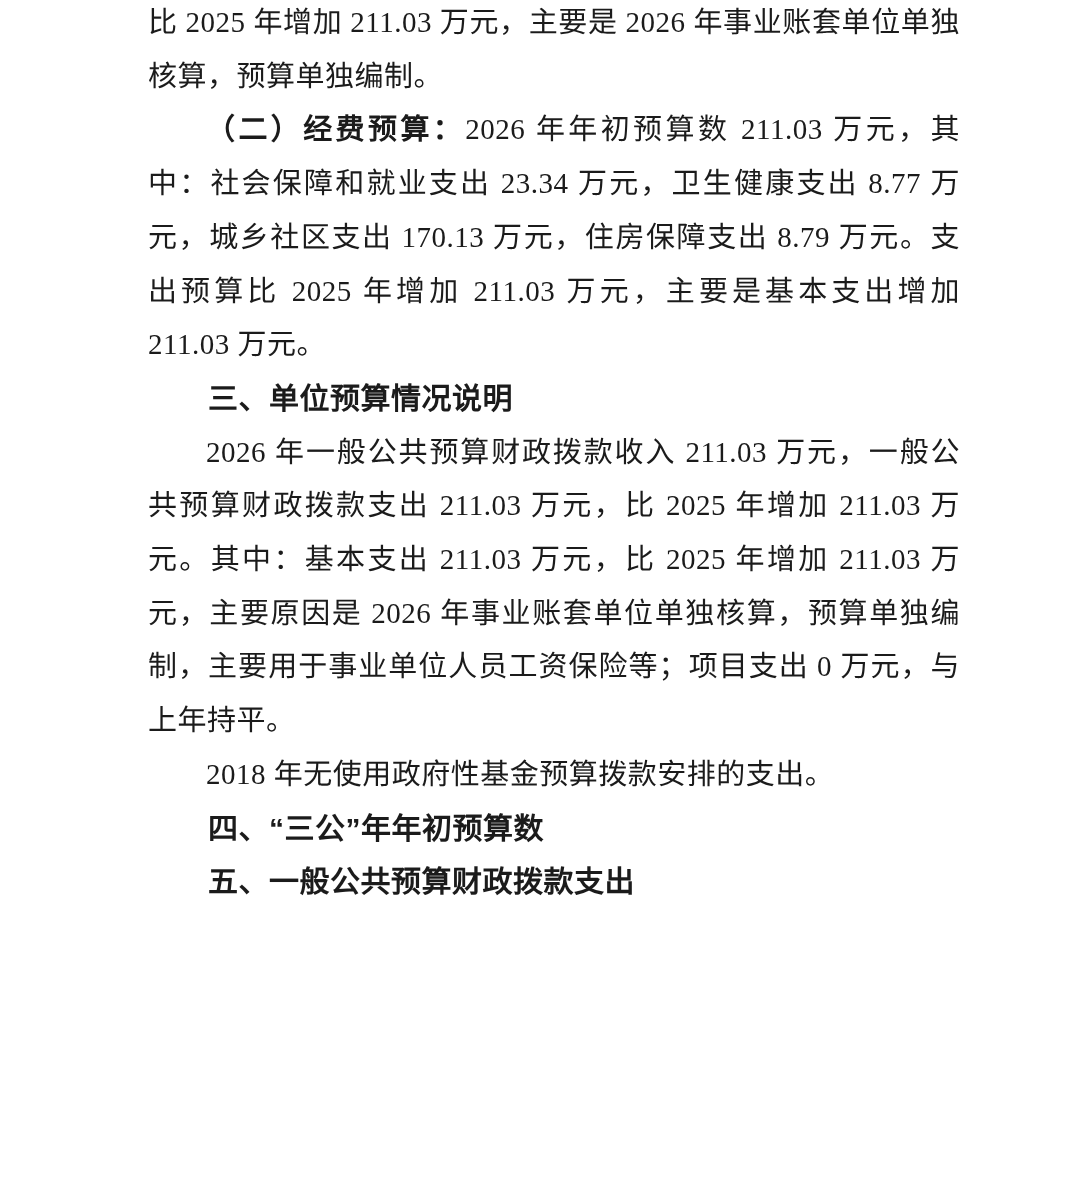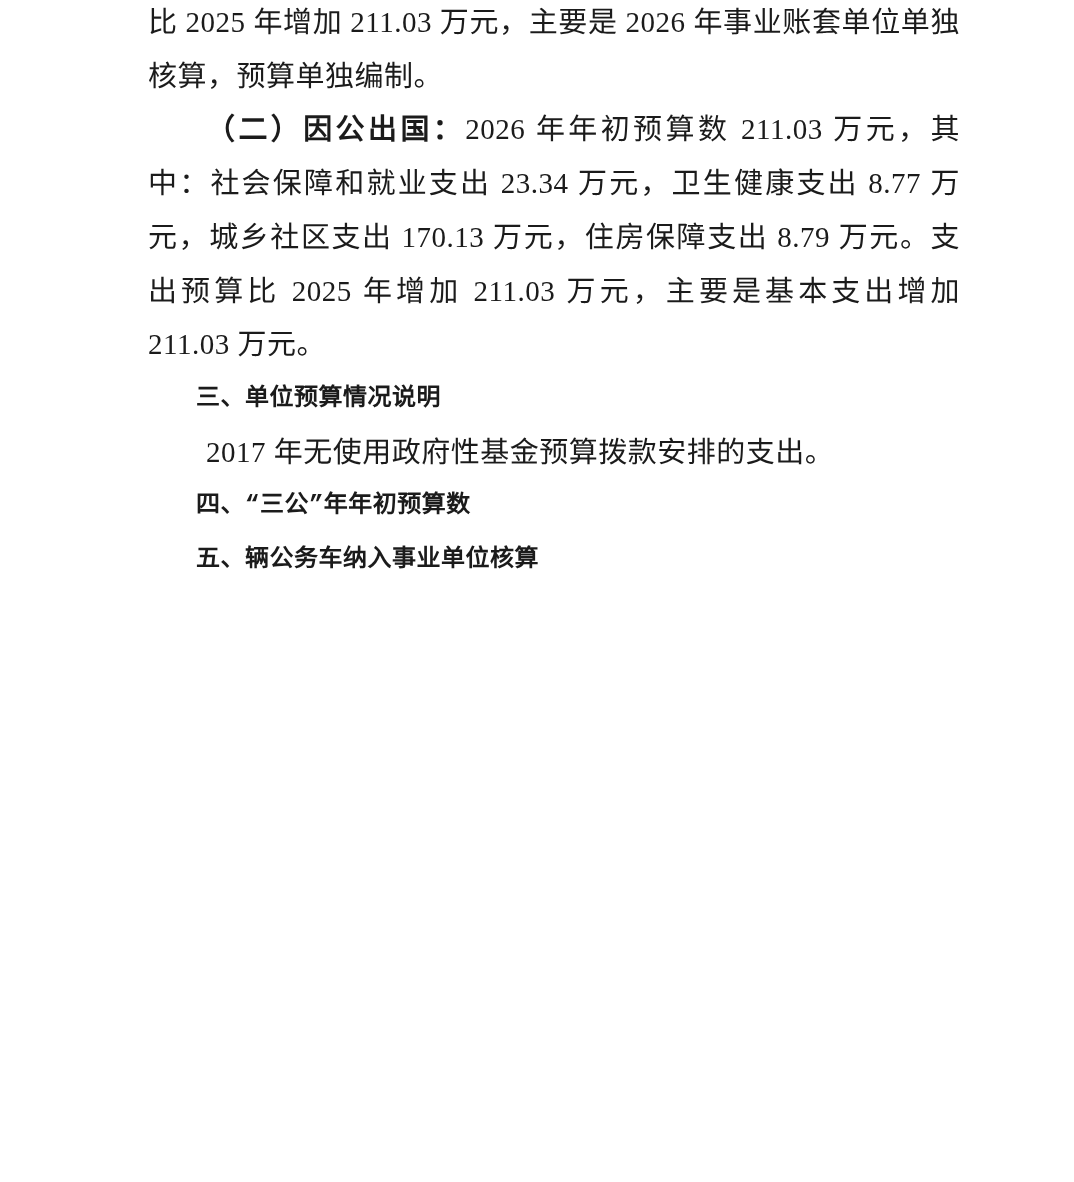--- a/index.html
+++ b/index.html
@@ -39,46 +39,47 @@
     margin: 0;
     padding: 0;
   }
   .para {
     font-weight: normal;
   }
   .indent {
     text-indent: 2em;
   }
   .heading {
-    font-family: Liberation Mono, monospace;
+    font-family: Liberation Sans, sans-serif;
     font-weight: bold;
-    font-size: 24px;
+    font-size: 30px;
     text-align: left;
     text-indent: 2em;
   }
   .lead {
     font-weight: bold;
   }
 </style>
 </head>
 <body>
 
 <div class="page">
   <div class="content">
 
     <p class="para">比 2025 年增加 211.03 万元，主要是 2026 年事业账套单位单独核算，预算单独编制。</p>
 
-    <p class="para indent"><b class="lead">（二）因公出国：</b><span>2026 年年初预算数 211.03 万元，其中：社会保障和就业支出 23.34 万元，卫生健康支出 8.77 万元，城乡社区支出 170.13 万元，住房保障支出 8.79 万元。支出预算比 2025 年增加 211.03 万元，主要是基本支出增加 211.03 万元。</span></p>
+    <p class="para indent"><b class="lead">（二）经费预算：</b><span>2026 年年初预算数 211.03 万元，其中：社会保障和就业支出 23.34 万元，卫生健康支出 8.77 万元，城乡社区支出 170.13 万元，住房保障支出 8.79 万元。支出预算比 2025 年增加 211.03 万元，主要是基本支出增加 211.03 万元。</span></p>
 
     <h2 class="heading">三、单位预算情况说明</h2>
 
+    <p class="para indent">2026 年一般公共预算财政拨款收入 211.03 万元，一般公共预算财政拨款支出 211.03 万元，比 2025 年增加 211.03 万元。其中：基本支出 211.03 万元，比 2025 年增加 211.03 万元，主要原因是 2026 年事业账套单位单独核算，预算单独编制，主要用于事业单位人员工资保险等；项目支出 0 万元，与上年持平。</p>
 
-    <p class="para indent">2017 年无使用政府性基金预算拨款安排的支出。</p>
+    <p class="para indent">2018 年无使用政府性基金预算拨款安排的支出。</p>
 
     <h2 class="heading">四、“三公”年年初预算数</h2>
 
 
-    <h2 class="heading">五、辆公务车纳入事业单位核算</h2>
+    <h2 class="heading">五、一般公共预算财政拨款支出</h2>
 
     <p class="para indent"></p>
 
   </div>
 </div>
 
 </body></html>

